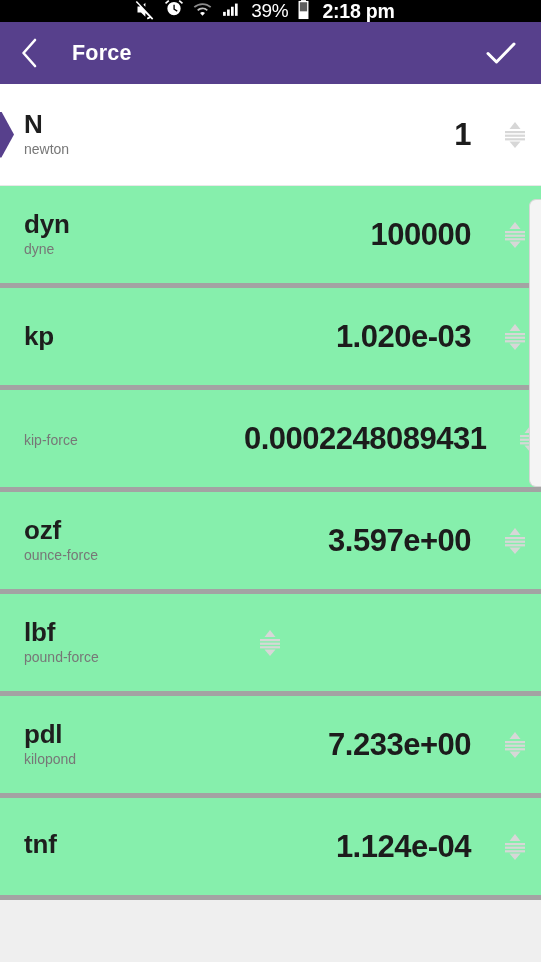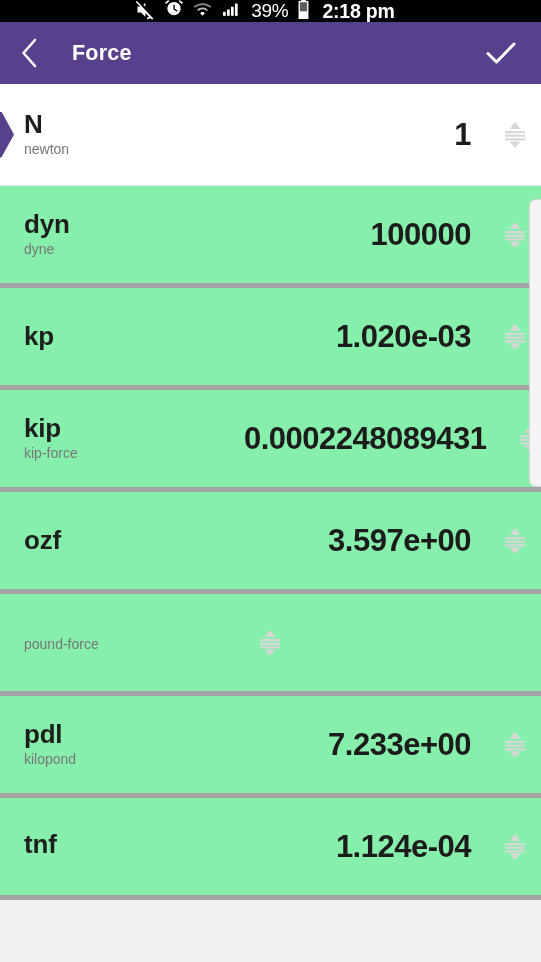--- a/index.html
+++ b/index.html
@@ -191,56 +191,57 @@
           <rect x="3" y="14.6" width="20" height="2.2" fill="#d7d7d7"></rect>
           <rect x="3" y="18.2" width="20" height="2.2" fill="#d7d7d7"></rect>
           <polygon points="13,28 18.5,21.5 7.5,21.5" fill="#d7d7d7"></polygon>
         </svg>
       </div>
     </div>
 
     <div class="row">
 
       <div class="unitbox">
-        <div class="unit-sym">kip</div>
         <div class="unit-name">kip-force</div>
       </div>
       <div class="value">0.0002248089431</div>
       <div class="handle">
         <svg width="26" height="30" viewBox="0 0 26 30">
           <polygon points="13,2 18.5,9 7.5,9" fill="#d7d7d7"></polygon>
           <rect x="3" y="11" width="20" height="2.2" fill="#d7d7d7"></rect>
           <rect x="3" y="14.6" width="20" height="2.2" fill="#d7d7d7"></rect>
           <rect x="3" y="18.2" width="20" height="2.2" fill="#d7d7d7"></rect>
           <polygon points="13,28 18.5,21.5 7.5,21.5" fill="#d7d7d7"></polygon>
         </svg>
       </div>
     </div>
 
 
     <div class="row">
 
       <div class="unitbox">
         <div class="unit-sym">ozf</div>
+        <div class="unit-name">ounce-force</div>
       </div>
       <div class="value">3.597e+00</div>
       <div class="handle">
         <svg width="26" height="30" viewBox="0 0 26 30">
           <polygon points="13,2 18.5,9 7.5,9" fill="#d7d7d7"></polygon>
           <rect x="3" y="11" width="20" height="2.2" fill="#d7d7d7"></rect>
           <rect x="3" y="14.6" width="20" height="2.2" fill="#d7d7d7"></rect>
           <rect x="3" y="18.2" width="20" height="2.2" fill="#d7d7d7"></rect>
           <polygon points="13,28 18.5,21.5 7.5,21.5" fill="#d7d7d7"></polygon>
         </svg>
       </div>
     </div>
 
     <div class="row">
 
       <div class="unitbox">
+        <div class="unit-sym">lbf</div>
         <div class="unit-name">pound-force</div>
       </div>
       <div class="handle">
         <svg width="26" height="30" viewBox="0 0 26 30">
           <polygon points="13,2 18.5,9 7.5,9" fill="#d7d7d7"></polygon>
           <rect x="3" y="11" width="20" height="2.2" fill="#d7d7d7"></rect>
           <rect x="3" y="14.6" width="20" height="2.2" fill="#d7d7d7"></rect>
           <rect x="3" y="18.2" width="20" height="2.2" fill="#d7d7d7"></rect>
           <polygon points="13,28 18.5,21.5 7.5,21.5" fill="#d7d7d7"></polygon>
         </svg>

